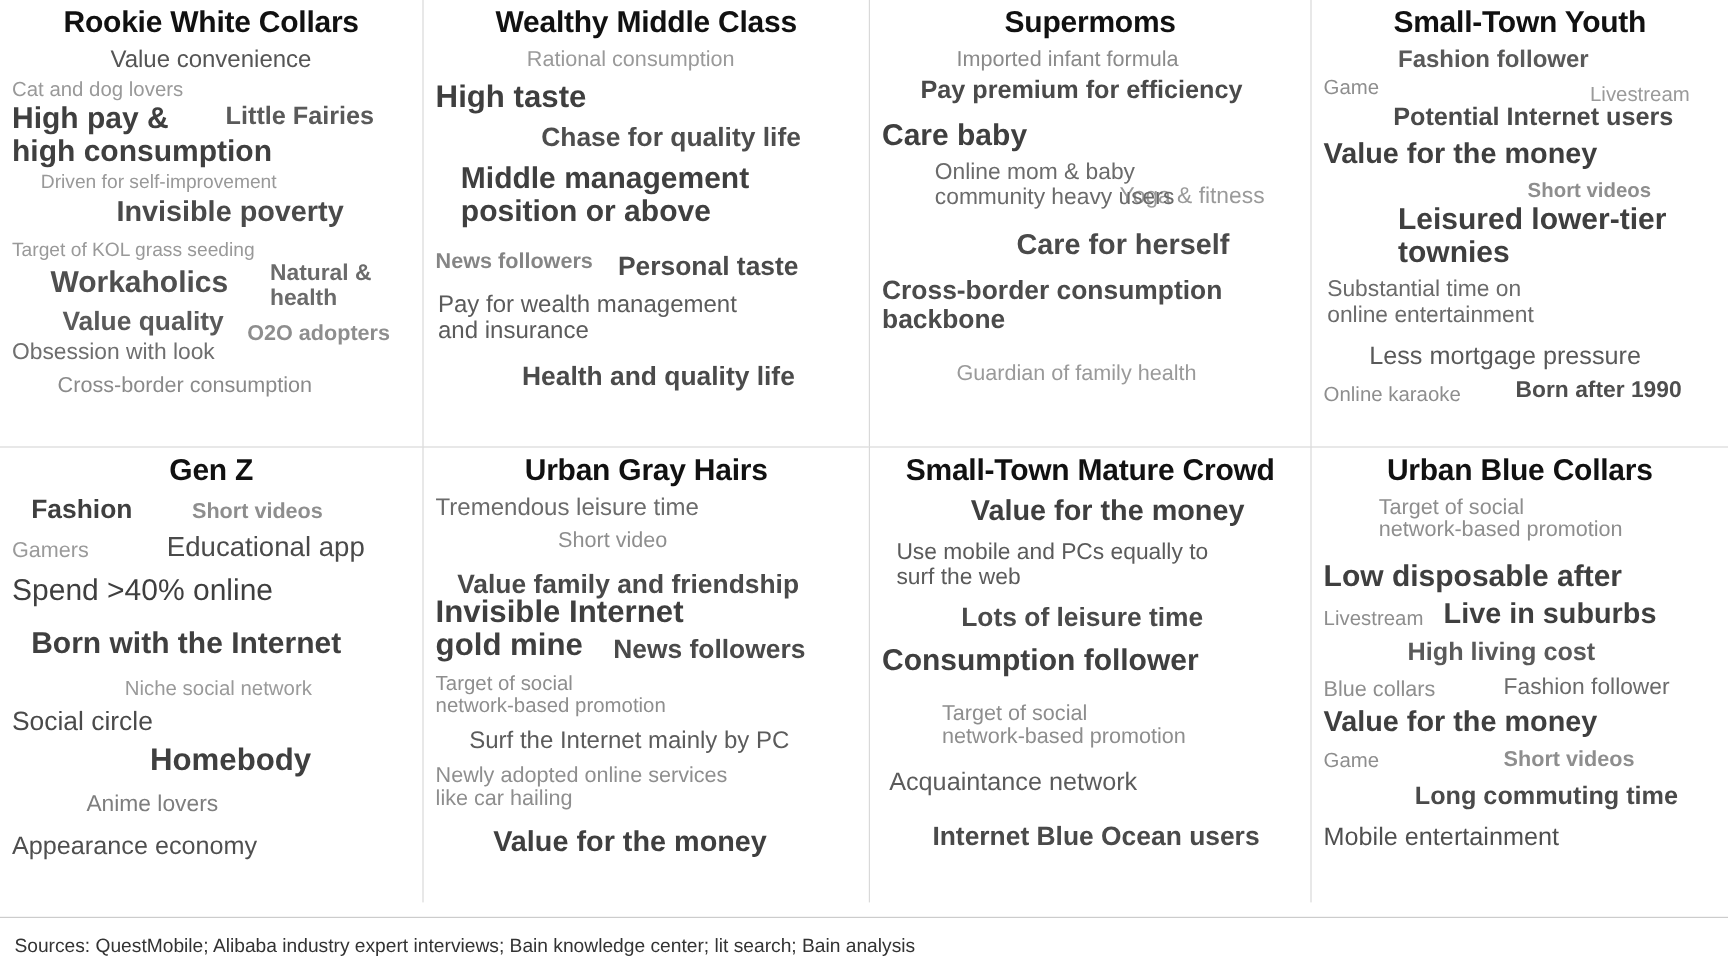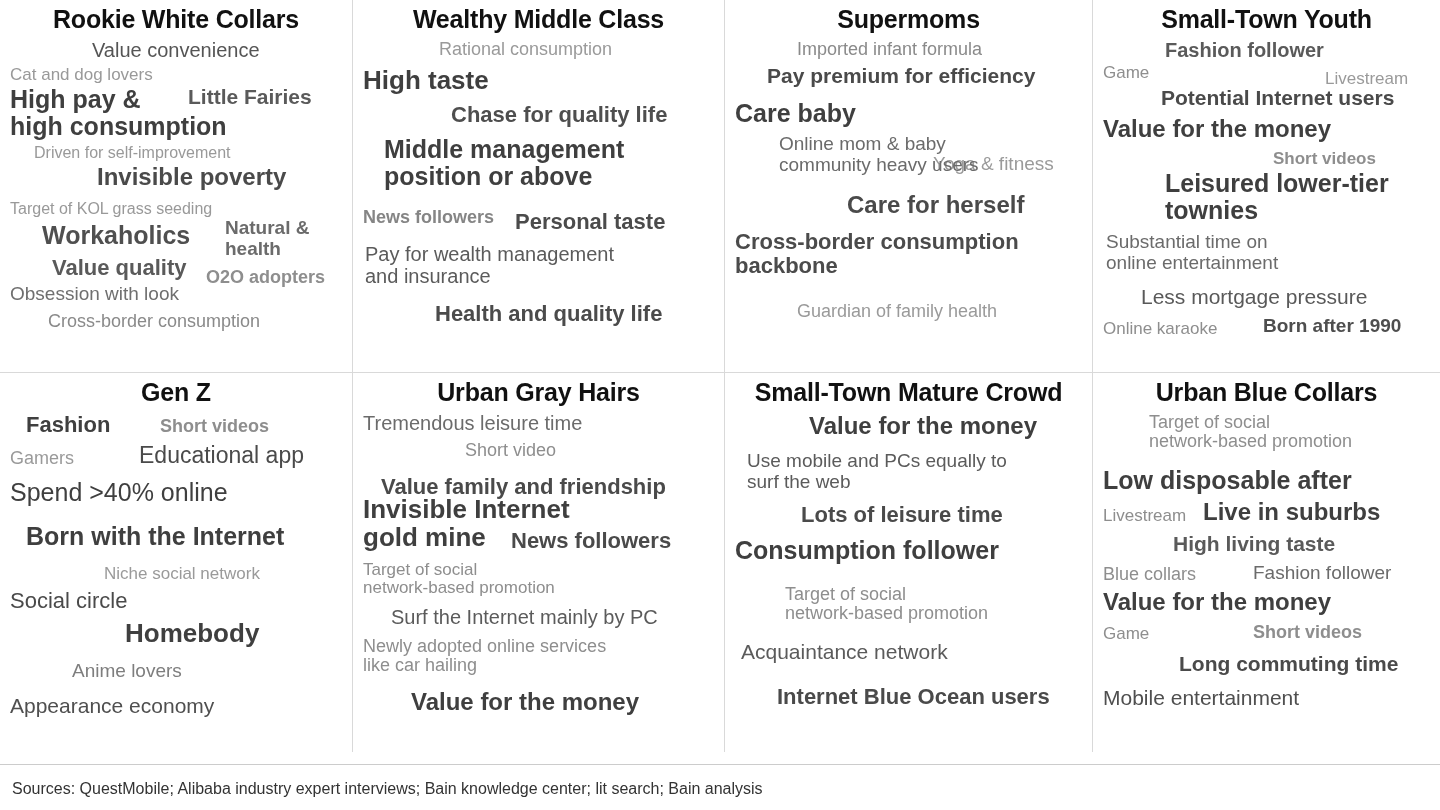--- a/index.html
+++ b/index.html
@@ -215,21 +215,21 @@
     </div>
 
     <div class="cell col-d row-2">
       <div class="cell-title">Urban Blue Collars</div>
       <div class="cloud">
           <span class="w" style="left: 46px; top: 0px; font-size: 18px; font-weight: normal; color: rgb(142, 142, 142);">Target of social
 network-based promotion</span>
           <span class="w" style="left: 0px; top: 54px; font-size: 25px; font-weight: bold; color: rgb(63, 63, 63);">Low disposable after</span>
           <span class="w" style="left: 0px; top: 94px; font-size: 17px; font-weight: normal; color: rgb(142, 142, 142);">Livestream</span>
           <span class="w" style="left: 100px; top: 86px; font-size: 24px; font-weight: bold; color: rgb(63, 63, 63);">Live in suburbs</span>
-          <span class="w" style="left: 70px; top: 120px; font-size: 21px; font-weight: bold; color: rgb(90, 90, 90);">High living taste</span>
+          <span class="w" style="left: 70px; top: 120px; font-size: 21px; font-weight: bold; color: rgb(90, 90, 90);">High living cost</span>
           <span class="w" style="left: 0px; top: 152px; font-size: 18px; font-weight: normal; color: rgb(142, 142, 142);">Blue collars</span>
           <span class="w" style="left: 150px; top: 150px; font-size: 19px; font-weight: normal; color: rgb(107, 107, 107);">Fashion follower</span>
           <span class="w" style="left: 0px; top: 176px; font-size: 24px; font-weight: bold; color: rgb(63, 63, 63);">Value for the money</span>
           <span class="w" style="left: 0px; top: 212px; font-size: 17px; font-weight: normal; color: rgb(142, 142, 142);">Game</span>
           <span class="w" style="left: 150px; top: 210px; font-size: 18px; font-weight: bold; color: rgb(142, 142, 142);">Short videos</span>
           <span class="w" style="left: 76px; top: 240px; font-size: 21px; font-weight: bold; color: rgb(74, 74, 74);">Long commuting time</span>
           <span class="w" style="left: 0px; top: 274px; font-size: 21px; font-weight: normal; color: rgb(79, 79, 79);">Mobile entertainment</span>
         </div>
     </div>
 

